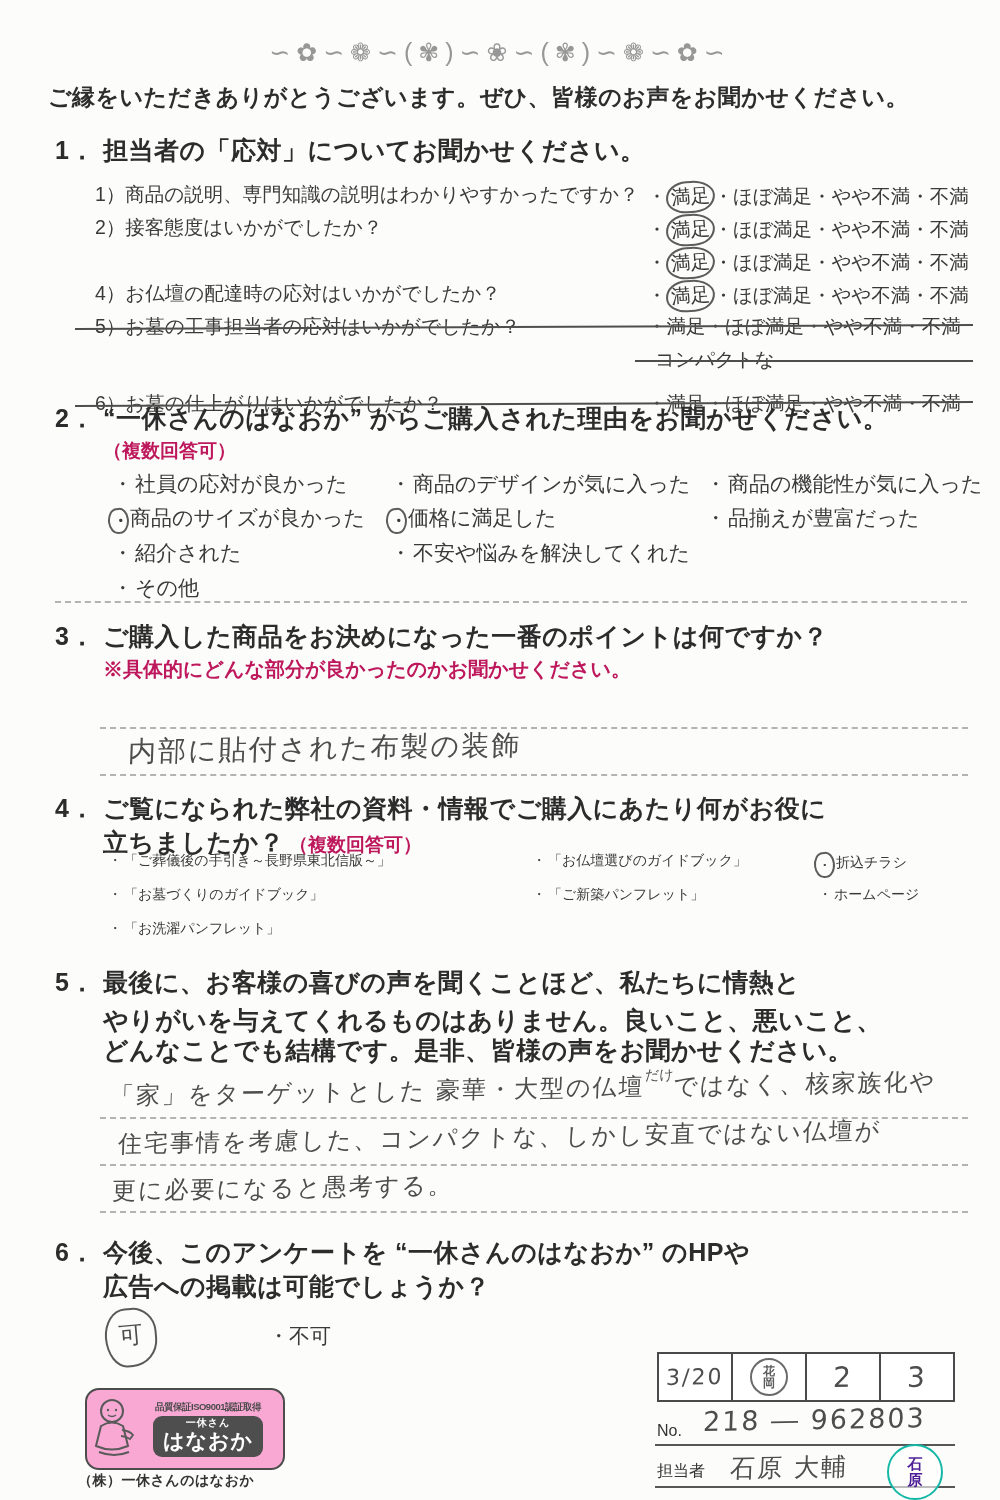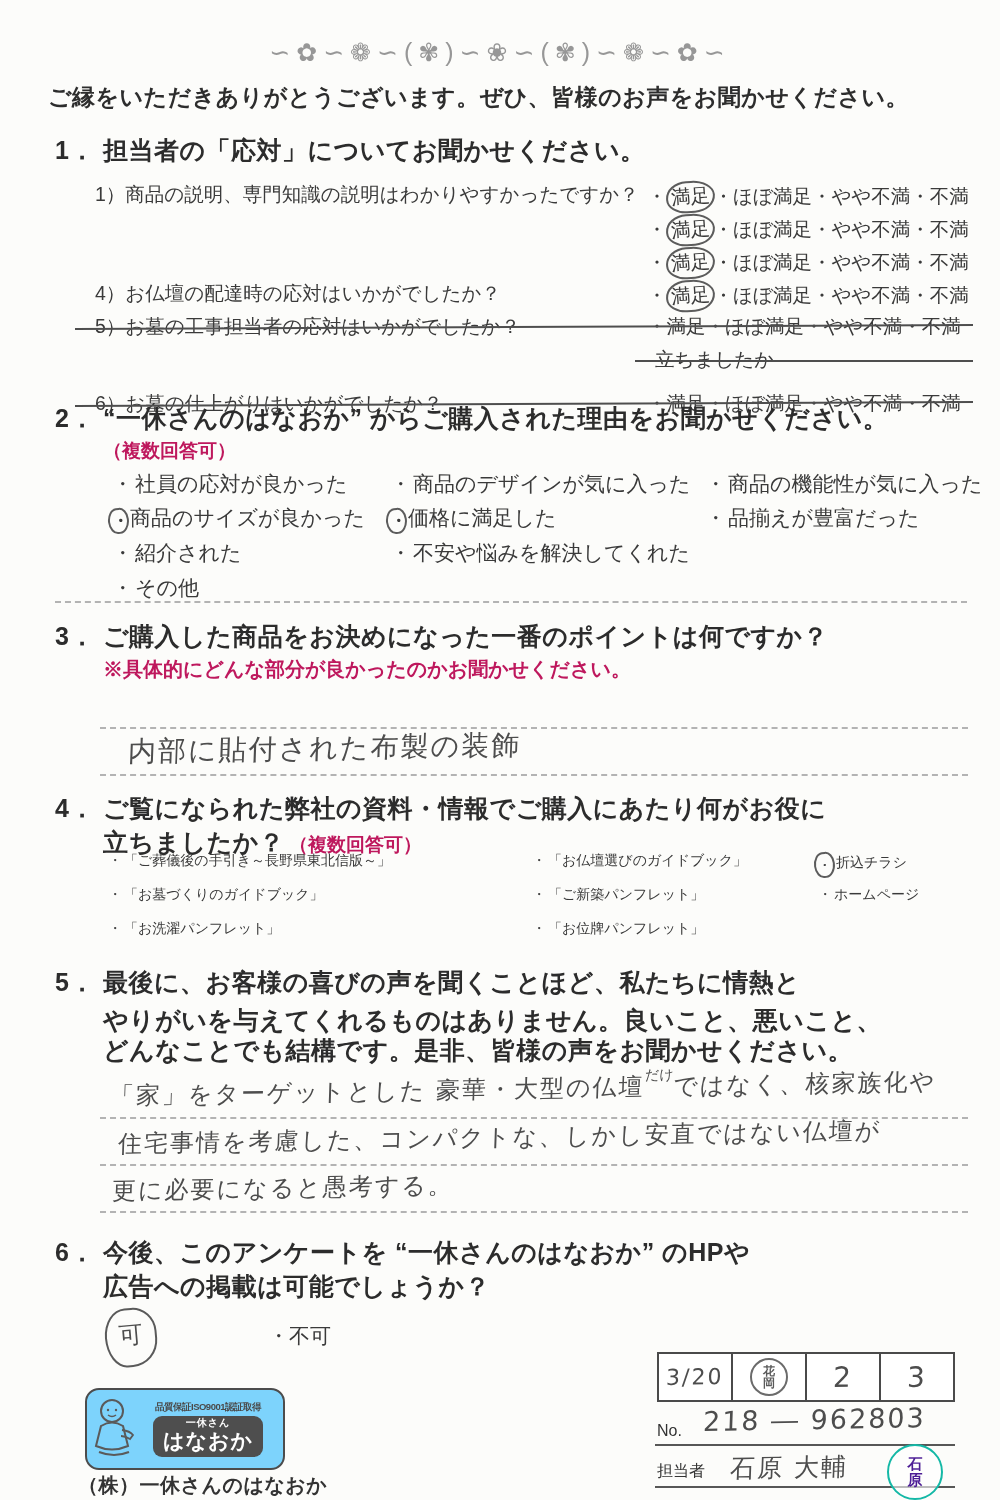--- a/index.html
+++ b/index.html
@@ -37,27 +37,27 @@
       margin-right:1px;vertical-align:-3px;}
   .q2-opts{top:470px;left:112px;width:860px;height:132px;font-size:21px;}
   .q4-opts{top:852px;left:108px;width:870px;height:104px;font-size:14px;}
   .dots{position:absolute;border-top:2px dashed #b3b3b3;height:0;}
   
   .yes-circle{display:inline-block;font-size:24px;color:#4d4d4d;border:2.5px solid #5a5a5a;
               border-radius:48% 52% 58% 45%/55% 48% 52% 60%;padding:9px 12px 14px 12px;
               transform:rotate(-5deg);font-family:"DejaVu Sans",sans-serif;}
   
   .logo-box{left:85px;top:1388px;width:200px;height:82px;border:2.5px solid #4c4c4c;border-radius:14px;
-            background:#7dd3fc;display:flex;align-items:center;gap:4px;padding:4px 8px 4px 4px;box-sizing:border-box;}
+            background:#f9a8d4;display:flex;align-items:center;gap:4px;padding:4px 8px 4px 4px;box-sizing:border-box;}
   .logo-col{display:flex;flex-direction:column;align-items:center;flex:1;}
   .iso{font-size:9.5px;font-weight:bold;color:#4a4a4a;white-space:nowrap;letter-spacing:-0.5px;}
   .badge{background:#4e4e4e;border-radius:9px;color:#fff;text-align:center;padding:0 10px 4px 10px;margin-top:2px;}
   .badge .bt{font-size:10px;font-weight:bold;letter-spacing:1px;}
   .badge .bm{font-size:21px;font-weight:bold;letter-spacing:1px;line-height:1.05;}
-  .company{left:78px;top:1472px;font-size:20px;font-weight:bold;color:#333;letter-spacing:0.5px;}
+  .company{left:78px;top:1472px;font-size:14px;font-weight:bold;color:#333;letter-spacing:0.5px;}
   .thanks{left:308px;top:1458px;font-size:30px;color:#3f3f3f;letter-spacing:1px;margin-top:45px;}
   .stamp-table{left:657px;top:1352px;display:flex;border:2px solid #4a4a4a;background:#fff;}
   .cell{width:72px;height:46px;border-right:2px solid #4a4a4a;display:flex;align-items:center;justify-content:center;}
   .cell:last-child{border-right:none;}
   .stamp{border:2.5px solid #6b6b6b;border-radius:50%;color:#5a5a5a;font-weight:bold;
          width:34px;height:34px;display:flex;align-items:center;justify-content:center;
          font-size:12px;line-height:1;width:34px;text-align:center;}
   .stamp span{display:inline-block;width:1em;word-break:break-all;}
   .foot-row{position:absolute;left:655px;width:300px;height:38px;border-bottom:2px solid #575757;}
   .foot-label{position:absolute;left:2px;bottom:4px;font-size:16px;color:#333;}
@@ -79,36 +79,37 @@
     <span class="num">1．</span>
     <span>担当者の「応対」についてお聞かせください。</span>
   </div>
 
   <div class="abs q1-items">
     <div class="q1-row">
       <span class="q1-label">1）商品の説明、専門知識の説明はわかりやすかったですか？</span>
       <span class="q1-opts"><span>・</span><span class="circled">満足</span><span>・ほぼ満足・やや不満・不満</span></span>
     </div>
     <div class="q1-row">
+      <span class="q1-label">2）接客態度はいかがでしたか？</span>
       <span class="q1-opts"><span>・</span><span class="circled">満足</span><span>・ほぼ満足・やや不満・不満</span></span>
     </div>
     <div class="q1-row">
       <span class="q1-opts"><span>・</span><span class="circled">満足</span><span>・ほぼ満足・やや不満・不満</span></span>
     </div>
     <div class="q1-row">
       <span class="q1-label">4）お仏壇の配達時の応対はいかがでしたか？</span>
       <span class="q1-opts"><span>・</span><span class="circled">満足</span><span>・ほぼ満足・やや不満・不満</span></span>
     </div>
     <div class="q1-row">
       <span class="q1-label">5）お墓の工事担当者の応対はいかがでしたか？</span>
       <span class="q1-opts"><span>・満足・ほぼ満足・やや不満・不満</span></span>
       <div class="strike full"></div>
     </div>
     <div class="q1-row notmet-row">
-      <span class="q1-opts" style="left:560px;">立ちましたか</span>
+      <span class="q1-opts" style="left:560px;">コンパクトな</span>
       <div class="strike part"></div>
     </div>
     <div class="q1-row r6">
       <span class="q1-label">6）お墓の仕上がりはいかがでしたか？</span>
       <span class="q1-opts"><span>・満足・ほぼ満足・やや不満・不満</span></span>
       <div class="strike full"></div>
     </div>
   </div>
 
   <div class="abs heading" style="left:55px;top:402px;">
@@ -149,21 +150,20 @@
     <span class="heading" style="display:inline;">立ちましたか？</span>
     <span class="sub">（複数回答可）</span>
   </div>
 
   <div class="abs q4-opts">
     <div class="opt" style="left:0;top:0;"><span class="b">・</span><span>「ご葬儀後の手引き～長野県東北信版～」</span></div>
     <div class="opt" style="left:0;top:68px;"><span class="b">・</span><span>「お洗濯パンフレット」</span></div>
     <div class="opt" style="left:0;top:34px;"><span class="b">・</span><span>「お墓づくりのガイドブック」</span></div>
     <div class="opt" style="left:424px;top:0;"><span class="b">・</span><span>「お仏壇選びのガイドブック」</span></div>
     <div class="opt" style="left:424px;top:34px;"><span class="b">・</span><span>「ご新築パンフレット」</span></div>
-    <div class="opt" style="left:424px;top:68px;"><span class="b">・</span><span>「お位牌パンフレット」</span></div>
     <div class="opt" style="left:706px;top:0;"><span class="bc">・</span><span>折込チラシ</span></div>
     <div class="opt" style="left:710px;top:34px;"><span class="b">・</span><span>ホームページ</span></div>
   </div>
 
   <div class="abs heading" style="left:55px;top:966px;">
     <span class="num">5．</span>
     <span>最後に、お客様の喜びの声を聞くことほど、私たちに情熱と</span>
   </div>
   <div class="abs heading" style="left:103px;top:1004px;">やりがいを与えてくれるものはありません。良いこと、悪いこと、</div>
   <div class="abs heading" style="left:103px;top:1034px;">どんなことでも結構です。是非、皆様の声をお聞かせください。</div>

